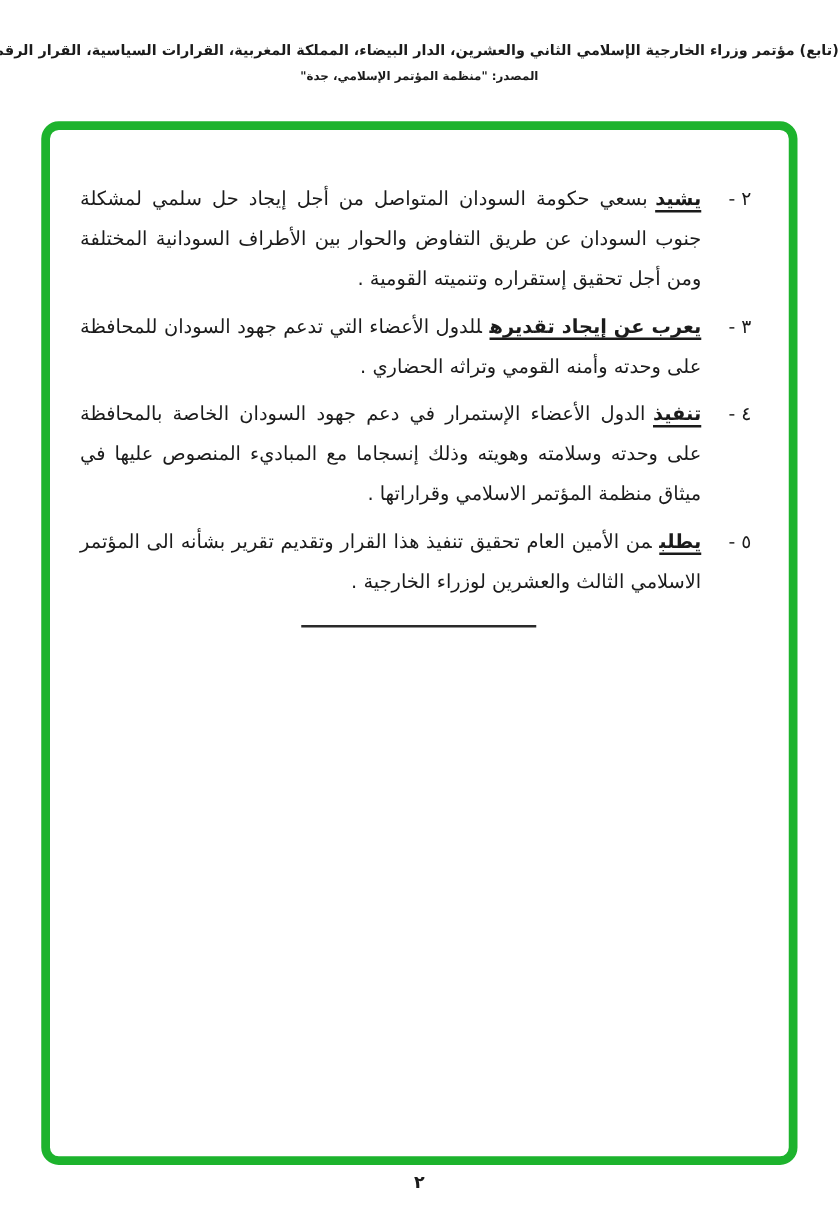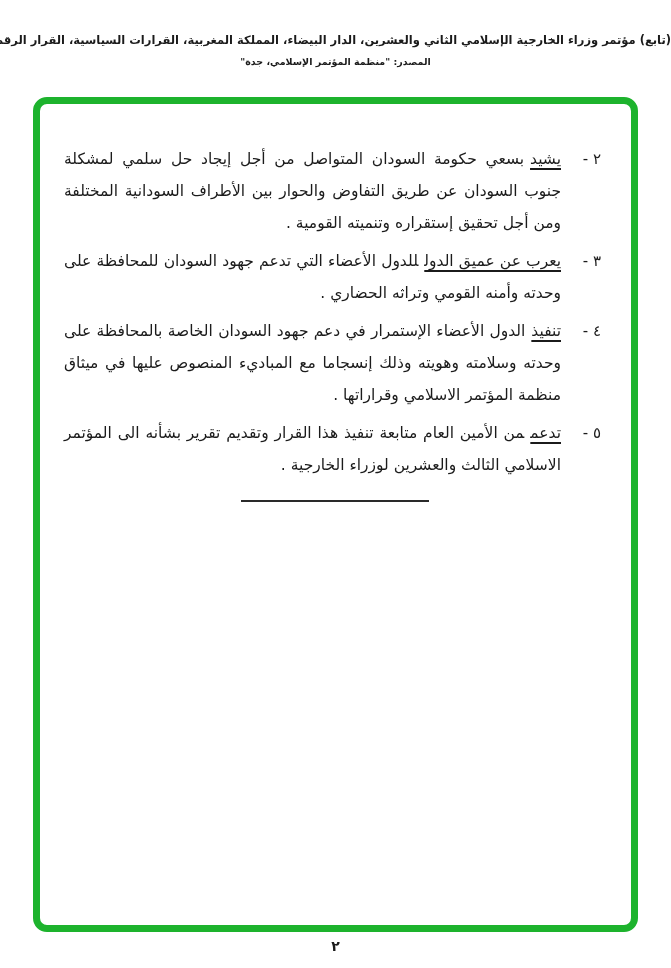--- a/index.html
+++ b/index.html
@@ -60,21 +60,21 @@
   }
   .item-text {
     flex: 1;
     font-size: 15.5px;
     line-height: 32px;
     text-align: justify;
     text-justify: inter-word;
     margin-right: 6px;
   }
   .item-lead {
-    font-weight: normal;
+    font-weight: bold;
     text-decoration: underline;
     text-decoration-thickness: 1.5px;
     text-underline-offset: 4px;
     margin-inline-end: 6px;
   }
   
   .divider {
     position: absolute;
     top: 500px;
     left: 241px;
@@ -103,30 +103,30 @@
 
 <div class="content">
 
   <div class="item">
     <span class="item-num">٢ -</span>
     <p class="item-text"><span class="item-lead">يشيد</span><span>بسعي حكومة السودان المتواصل من أجل إيجاد حل سلمي لمشكلة جنوب السودان عن طريق التفاوض والحوار بين الأطراف السودانية المختلفة ومن أجل تحقيق إستقراره وتنميته القومية .</span></p>
   </div>
 
   <div class="item">
     <span class="item-num">٣ -</span>
-    <p class="item-text"><span class="item-lead">يعرب عن عميق الدول</span><span>للدول الأعضاء التي تدعم جهود السودان للمحافظة على وحدته وأمنه القومي وتراثه الحضاري .</span></p>
+    <p class="item-text"><span class="item-lead">يعرب عن إيجاد تقديره</span><span>للدول الأعضاء التي تدعم جهود السودان للمحافظة على وحدته وأمنه القومي وتراثه الحضاري .</span></p>
   </div>
 
   <div class="item">
     <span class="item-num">٤ -</span>
     <p class="item-text"><span class="item-lead">تنفيذ</span><span>الدول الأعضاء الإستمرار في دعم جهود السودان الخاصة بالمحافظة على وحدته وسلامته وهويته وذلك إنسجاما مع المباديء المنصوص عليها في ميثاق منظمة المؤتمر الاسلامي وقراراتها .</span></p>
   </div>
 
   <div class="item">
     <span class="item-num">٥ -</span>
-    <p class="item-text"><span class="item-lead">تدعم</span><span>من الأمين العام متابعة تنفيذ هذا القرار وتقديم تقرير بشأنه الى المؤتمر الاسلامي الثالث والعشرين لوزراء الخارجية .</span></p>
+    <p class="item-text"><span class="item-lead">يطلب</span><span>من الأمين العام تحقيق تنفيذ هذا القرار وتقديم تقرير بشأنه الى المؤتمر الاسلامي الثالث والعشرين لوزراء الخارجية .</span></p>
   </div>
 
 </div>
 
 <div class="divider"></div>
 
 <div class="page-number">٢</div>
 
 </body></html>

